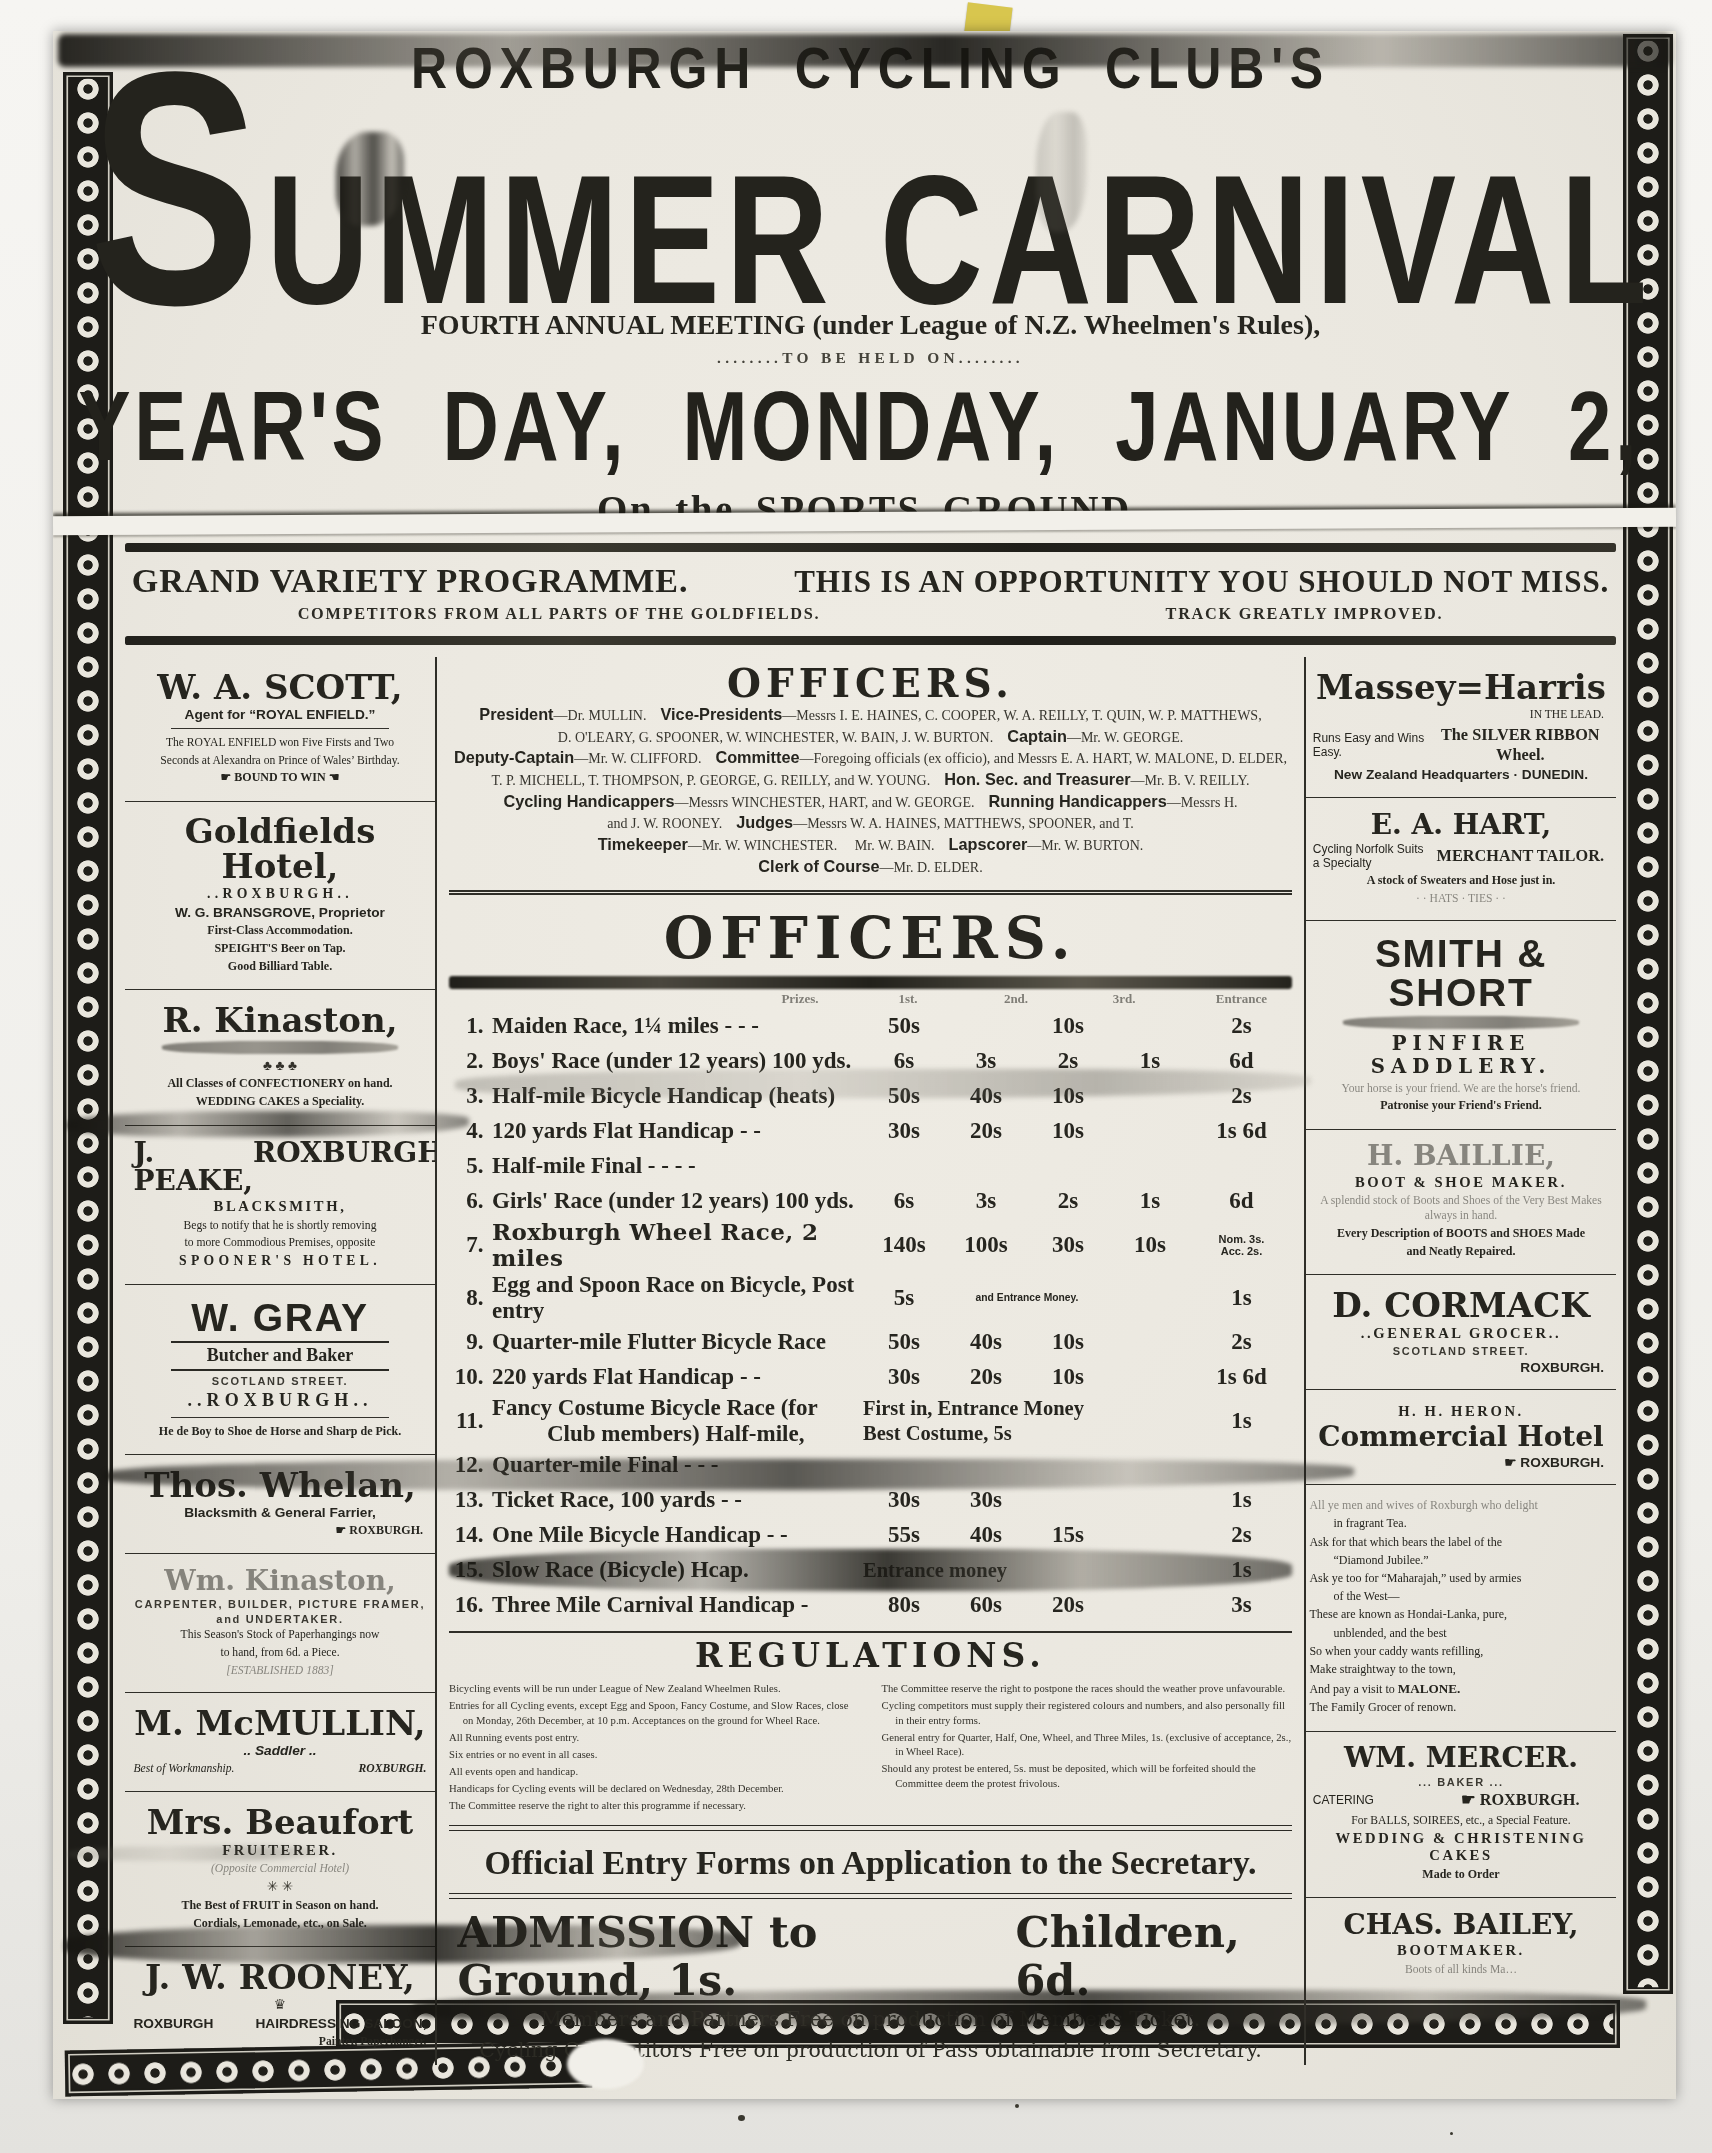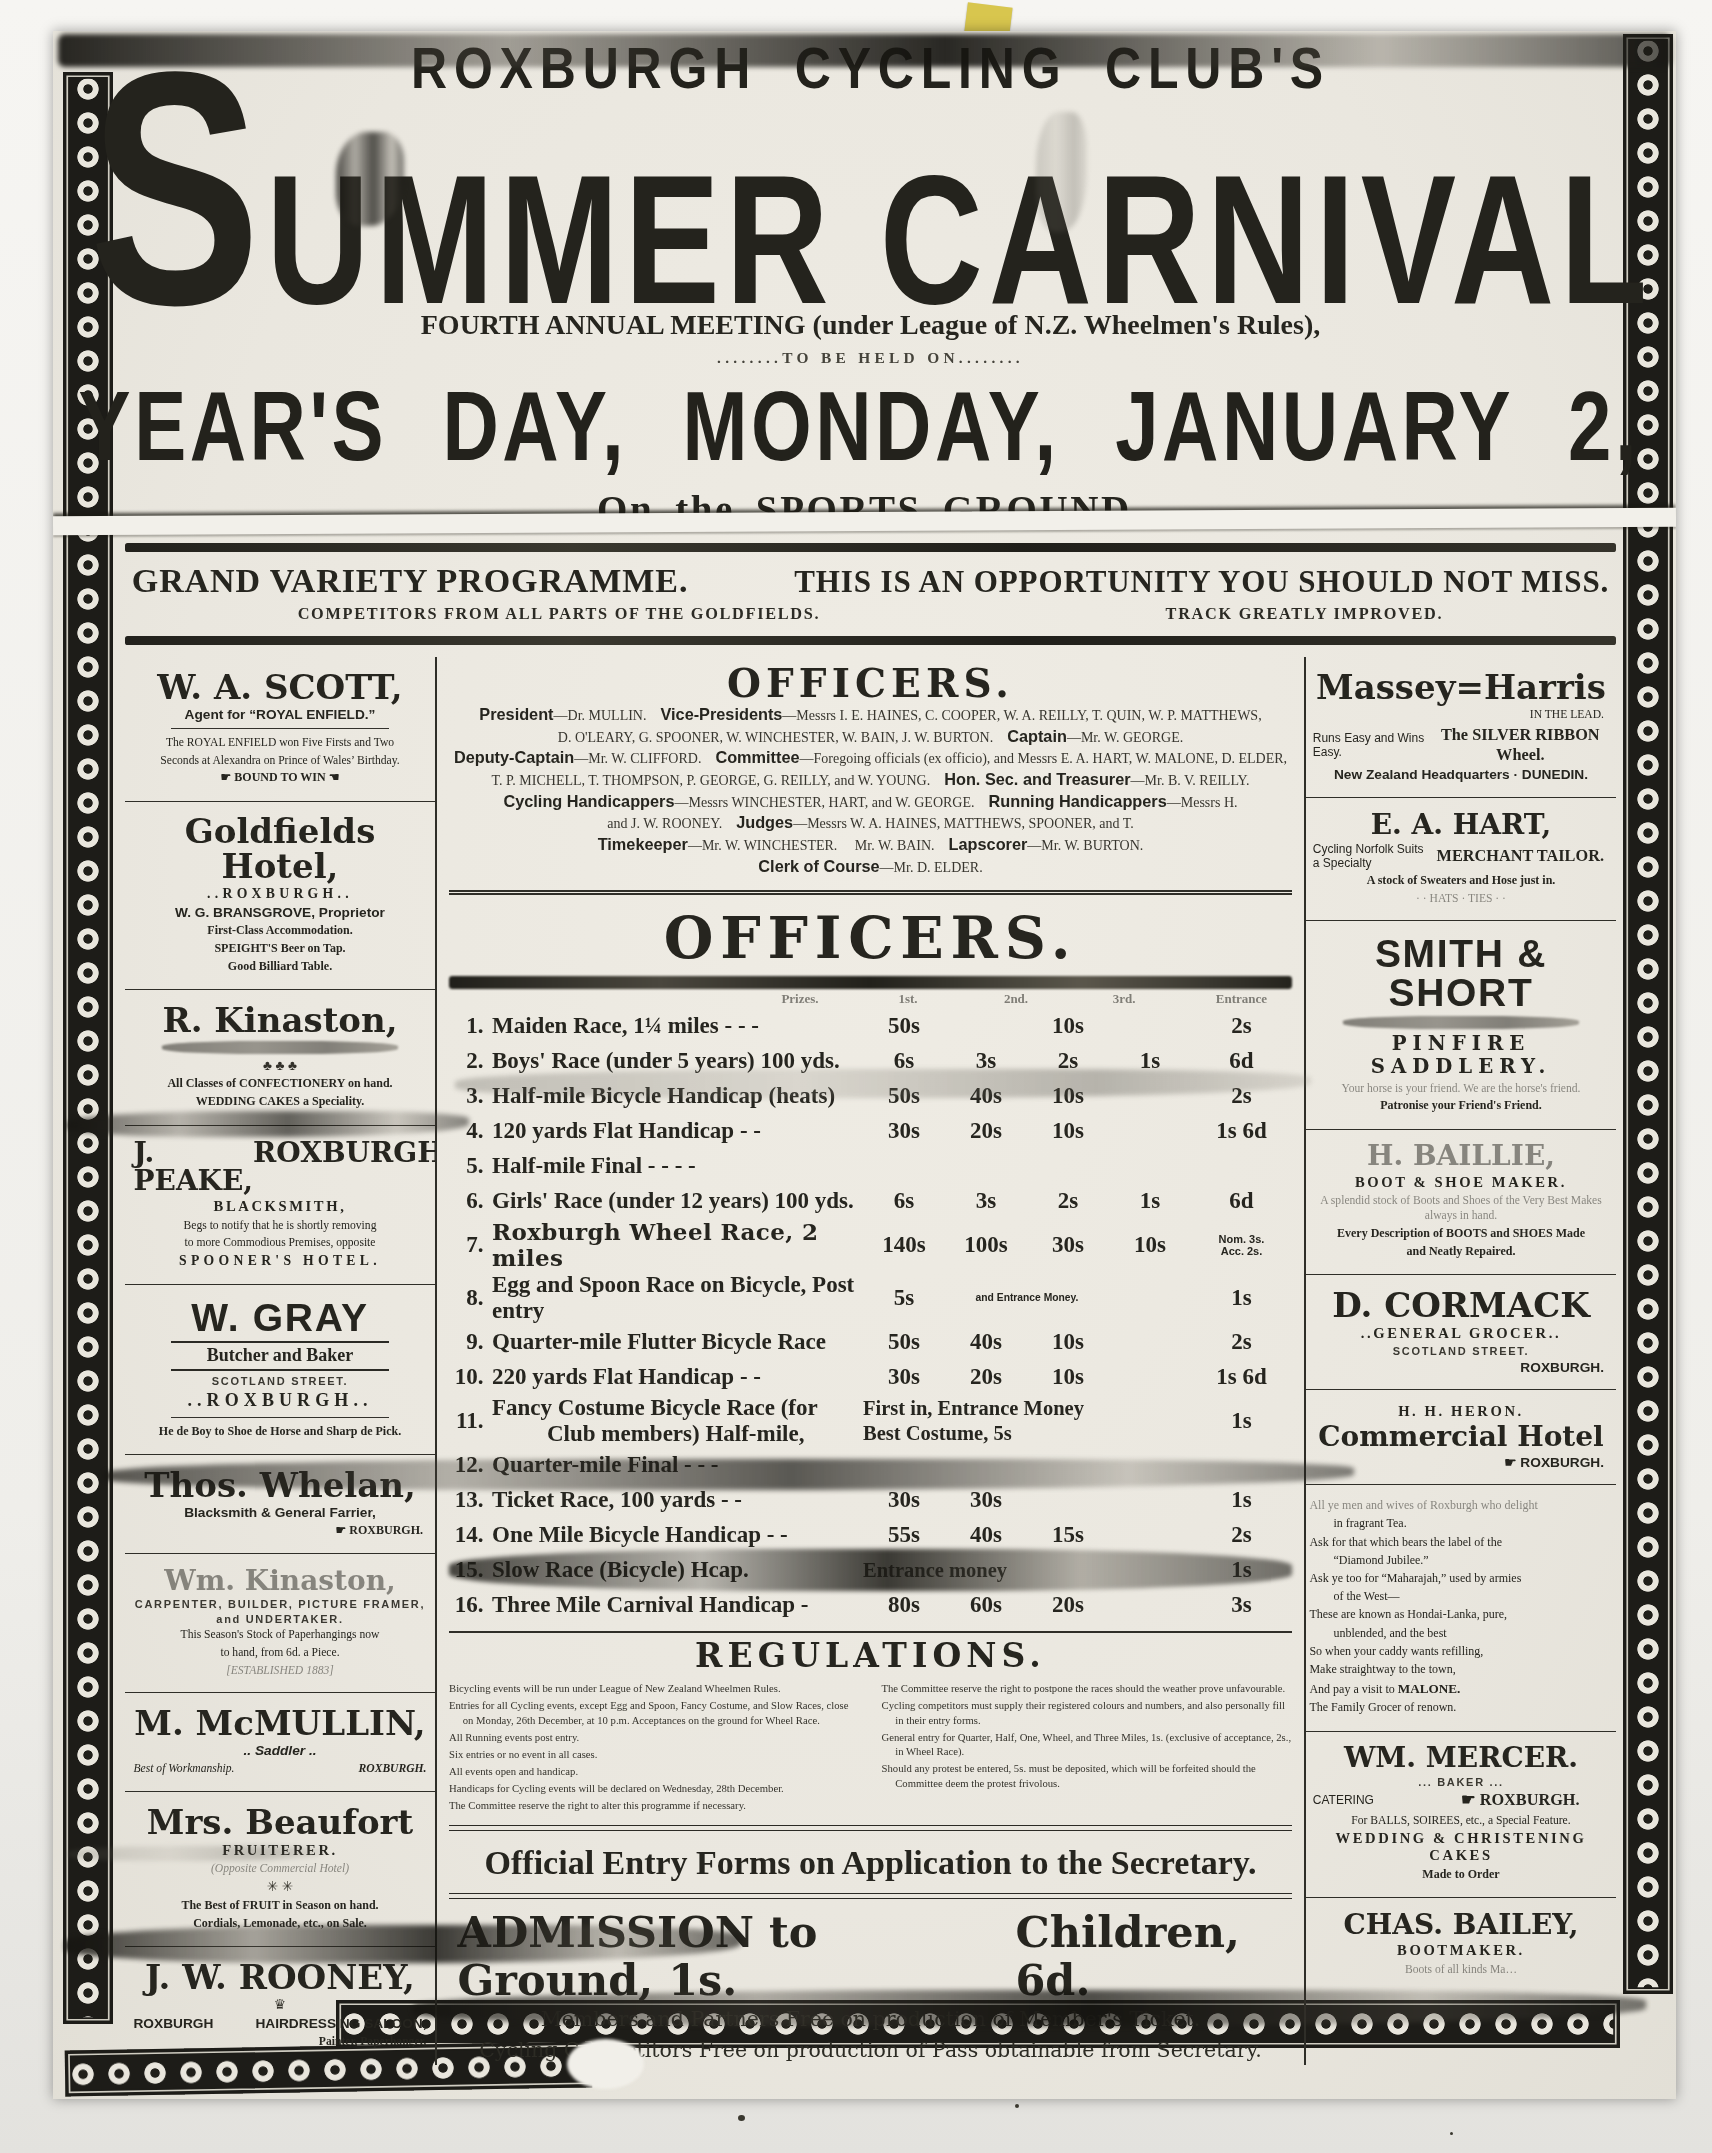--- a/index.html
+++ b/index.html
@@ -276,21 +276,21 @@
                 <span class="p-v"></span>
                 <span class="p-v">10s</span>
                 <span class="p-v"></span>
                 <div class="p-e">
                   <div>2s</div>
                 </div>
               </div>
               <div class="p-row">
                 <span class="p-no">2.</span>
                 <div class="p-name">
-                  <div>Boys' Race (under 5 years) 100 yds.</div>
+                  <div>Boys' Race (under 12 years) 100 yds.</div>
                 </div>
                 <span class="p-v">6s</span>
                 <span class="p-v">3s</span>
                 <span class="p-v">2s</span>
                 <span class="p-v">1s</span>
                 <div class="p-e">
                   <div>6d</div>
                 </div>
               </div>
               <div class="p-row">

